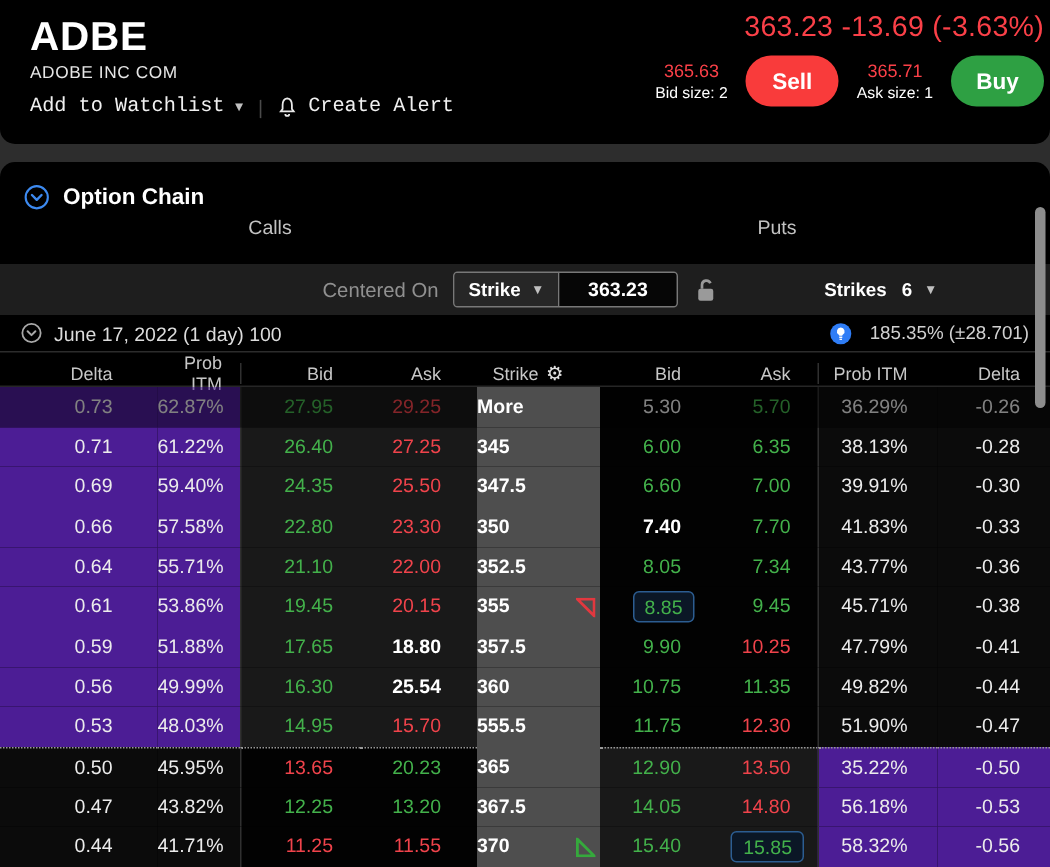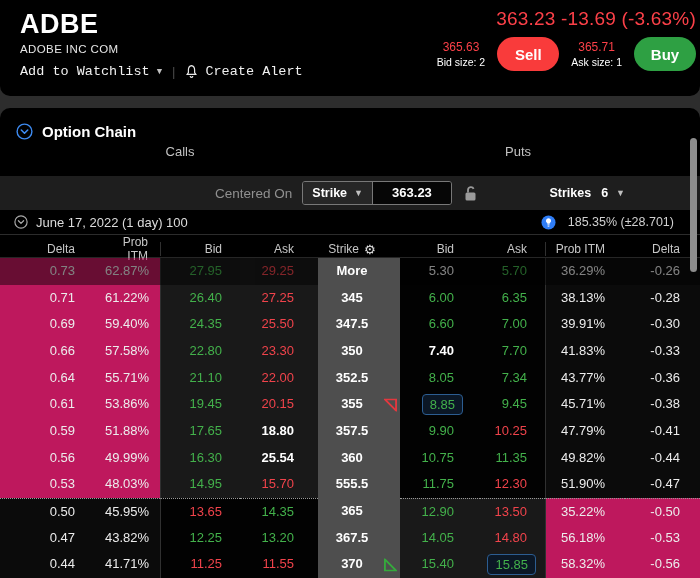--- a/index.html
+++ b/index.html
@@ -43,44 +43,44 @@
   .centered-label { margin-left: 215px; margin-right: 10px; color: #909090; font-size: 13.5px; }
   .center-ctl { display: flex; height: 24px; border: 1px solid #787878; border-radius: 3px; overflow: hidden; }
   .mode-btn { background: #262626; border: none; border-right: 1px solid #787878; color: #fff; font-weight: 700; font-size: 12.5px; font-family: inherit; display: flex; align-items: center; gap: 7px; padding: 0 9px; cursor: pointer; }
   .center-val { width: 78px; background: #060606; color: #fff; font-size: 13px; font-weight: 600; text-align: center; line-height: 22px; }
   .lock { margin-left: 11px; display: flex; align-items: center; cursor: pointer; }
   .strikes-btn { margin-left: auto; margin-right: 75px; background: none; border: none; color: #fff; font-weight: 700; font-size: 12.5px; font-family: inherit; display: flex; align-items: center; gap: 8px; cursor: pointer; }
   .strikes-btn .n { margin-left: 2px; }
 
   .expiry-row { height: 25px; display: flex; align-items: center; padding: 0 14px; border-bottom: 1px solid #2c2c2c; }
   .expiry-left { display: flex; align-items: center; gap: 8px; font-size: 13px; color: #dcdcdc; }
-  .expiry-right { margin-left: auto; margin-right: 12px; display: flex; align-items: center; gap: 12px; font-size: 12.5px; color: #d0d0d0; }
+  .expiry-right { margin-left: auto; margin-right: 0; display: flex; align-items: center; gap: 12px; font-size: 12.5px; color: #d0d0d0; }
 
   .grid9 { display: grid; grid-template-columns: 105px 55px 80px 78px 82px 80px 65px 80px 75px; }
   .col-headers { height: 23px; align-items: center; border-bottom: 1px solid #262626; font-size: 12px; color: #c7c7c7; }
   .hcell { text-align: right; }
   .hcell.col-4 { text-align: center; display: flex; align-items: center; justify-content: center; gap: 5px; }
   .gear { font-family: "DejaVu Sans", sans-serif; font-size: 13px; color: #e0e0e0; }
 
   .chain-body { position: relative; }
   .chain-row { height: 26.667px; line-height: 26.667px; }
   .cell { text-align: right; font-size: 13px; color: #ececec; overflow: hidden; white-space: nowrap; }
   .col-0 { padding-right: 30px; }
   .col-1 { padding-right: 12px; }
   .col-2 { padding-right: 18px; border-left: 1px solid #303030; }
   .col-3 { padding-right: 24px; }
-  .col-4 { text-align: center; padding-right: 14px; }
+  .col-4 { text-align: left; padding-right: 14px; }
   .col-5 { padding-right: 26px; }
   .col-6 { padding-right: 18px; }
   .col-7 { padding-right: 20px; border-left: 1px solid #303030; }
   .col-8 { padding-right: 20px; }
 
   .sec-outer-l, .sec-outer-r { background: #0b0b0b; }
   .sec-ba-l, .sec-ba-r { background: #020202; }
-  .sec-outer-l.itm, .sec-outer-r.itm { background: #be185d; }
+  .sec-outer-l.itm, .sec-outer-r.itm { background: #4c1d95; }
   .sec-ba-l.itm, .sec-ba-r.itm { background: #191919; }
   .sec-strike { background: #4e4e4e; color: #fff; font-weight: 600; position: relative; }
   .sec-strike.more { font-weight: 700; }
 
   .green { color: #43b14b; }
   .red { color: #f0434b; }
   .boldw { color: #fff; font-weight: 700; }
   .dim { opacity: .55; }
   .boundary { border-top: 1px dotted #9a9a9a; }
 
@@ -309,21 +309,21 @@
         <div class="cell col-4 sec-strike">555.5</div>
         <div class="cell col-5 sec-ba-r green">11.75</div>
         <div class="cell col-6 sec-ba-r red">12.30</div>
         <div class="cell col-7 sec-outer-r">51.90%</div>
         <div class="cell col-8 sec-outer-r">-0.47</div>
       </div>
       <div class="chain-row grid9">
         <div class="cell col-0 sec-outer-l boundary">0.50</div>
         <div class="cell col-1 sec-outer-l boundary">45.95%</div>
         <div class="cell col-2 sec-ba-l boundary red">13.65</div>
-        <div class="cell col-3 sec-ba-l boundary green">14.35</div>
+        <div class="cell col-3 sec-ba-l boundary green">20.23</div>
         <div class="cell col-4 sec-strike">365</div>
         <div class="cell col-5 sec-ba-r itm boundary green">12.90</div>
         <div class="cell col-6 sec-ba-r itm boundary red">13.50</div>
         <div class="cell col-7 sec-outer-r itm boundary">35.22%</div>
         <div class="cell col-8 sec-outer-r itm boundary">-0.50</div>
       </div>
       <div class="chain-row grid9">
         <div class="cell col-0 sec-outer-l">0.47</div>
         <div class="cell col-1 sec-outer-l">43.82%</div>
         <div class="cell col-2 sec-ba-l green">12.25</div>

